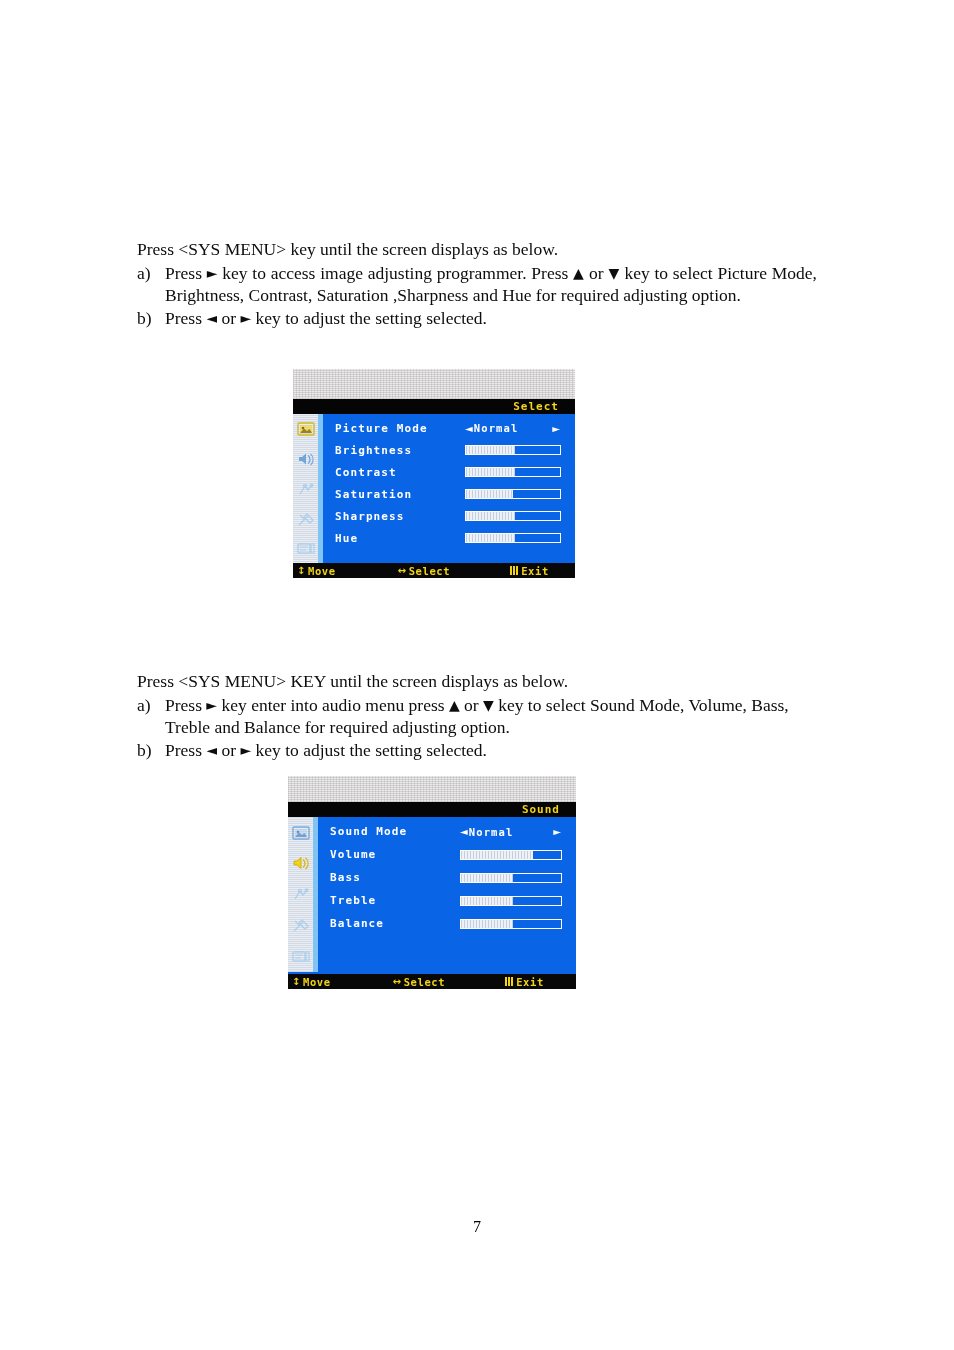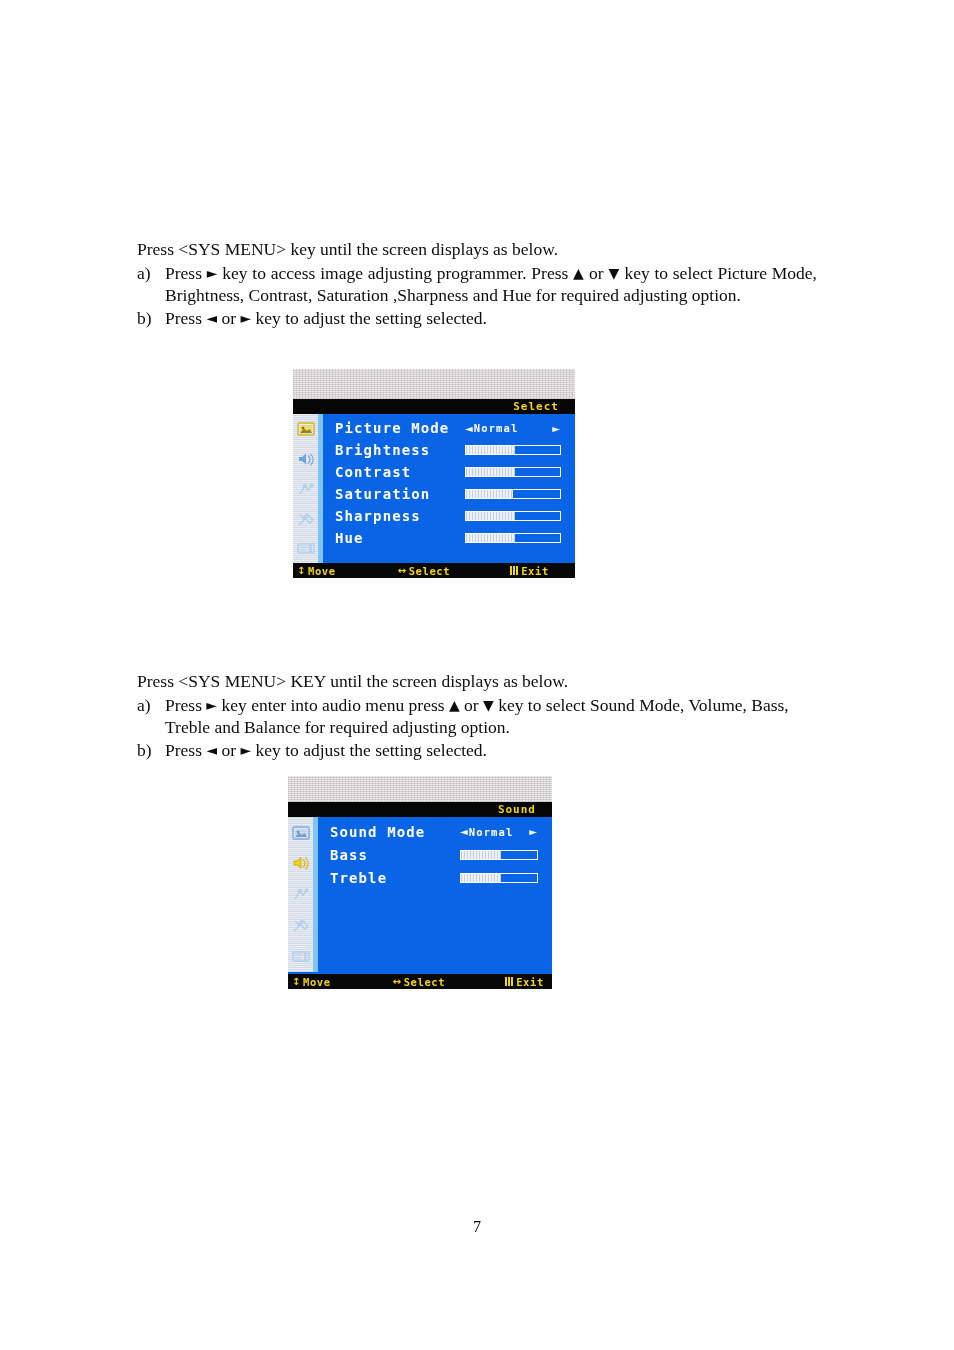--- a/index.html
+++ b/index.html
@@ -73,21 +73,21 @@
   }
   .osd-picture {
     left: 293px;
     top: 369px;
     width: 282px;
     height: 209px;
   }
   .osd-sound {
     left: 288px;
     top: 776px;
-    width: 264px;
+    width: 288px;
     height: 213px;
   }
 
   
   .noise {
     position: absolute;
     left: 0;
     top: 0;
     width: 100%;
     height: 30px;
@@ -176,21 +176,21 @@
     display: flex;
     align-items: center;
     height: 22px;
   }
   .osd-sound .row { height: 23px; }
 
   .row-label {
     width: 130px;
     flex: 0 0 130px;
     color: #ffffff;
-    font-size: 14px;
+    font-size: 11px;
     font-weight: bold;
     letter-spacing: 1.1px;
     white-space: nowrap;
   }
 
   .row-value {
     flex: 1 1 auto;
     display: flex;
     align-items: center;
     justify-content: space-between;
@@ -474,35 +474,47 @@
     <div class="rows">
       <div class="row">
         <span class="row-label">Sound Mode</span>
         <span class="row-value">
           <span class="vnav">◄</span>
           <span class="vtxt">Normal</span>
           <span class="vnav">►</span>
         </span>
       </div>
 
+      <div class="row">
+        <span class="row-label">Volume</span>
+        <span class="bar">
+            <span class="bar-fill" style="width: 72%;"></span>
+          </span>
+      </div>
 
       <div class="row">
         <span class="row-label">Bass</span>
         <span class="bar">
             <span class="bar-fill" style="width: 52%;"></span>
           </span>
       </div>
 
       <div class="row">
         <span class="row-label">Treble</span>
         <span class="bar">
             <span class="bar-fill" style="width: 52%;"></span>
           </span>
       </div>
 
+      <div class="row">
+        <span class="row-label">Balance</span>
+        <span class="bar">
+            <span class="bar-fill" style="width: 52%;"></span>
+          </span>
+      </div>
     </div>
 
     <div class="hintbar">
       <span class="hint h1">
         <span class="hint-glyph">↕</span>
         <span>Move</span>
       </span>
       <span class="hint h2">
         <span class="hint-glyph">↔</span>
         <span>Select</span>

